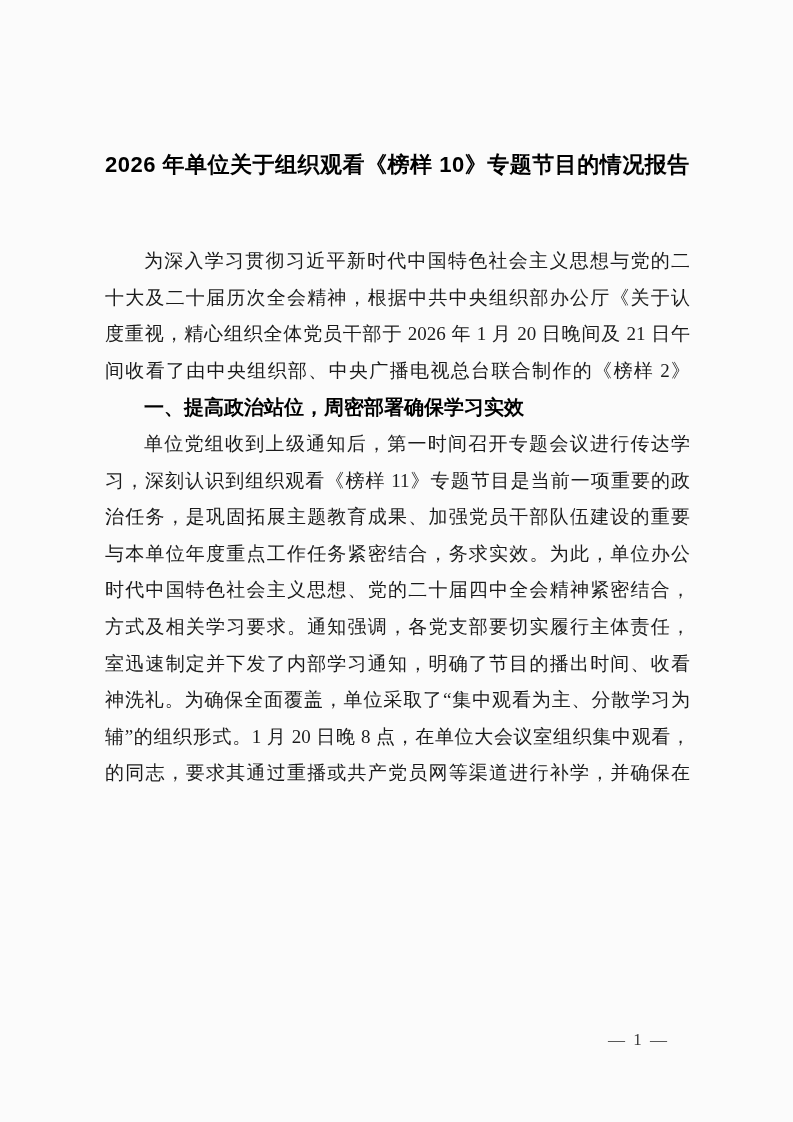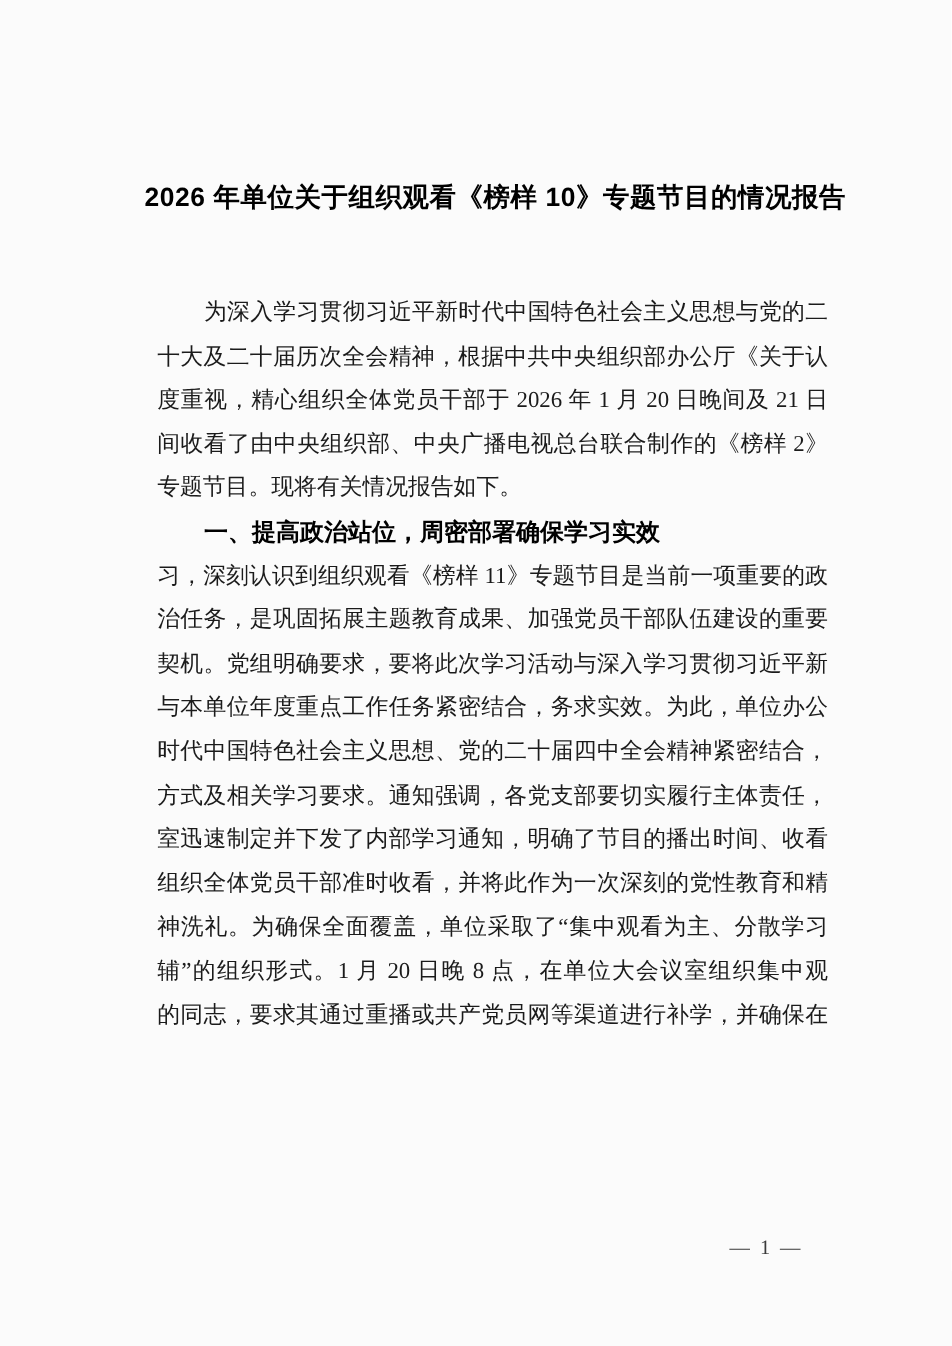--- a/index.html
+++ b/index.html
@@ -22,37 +22,35 @@
     top: 150px;
     width: 600px;
     margin: 0;
     font-family: "Liberation Sans", "DejaVu Sans", sans-serif;
     font-weight: 700;
     font-size: 22px;
     line-height: 30px;
     color: #000000;
     letter-spacing: 0.5px;
     white-space: nowrap;
-    text-align: right;
   }
   .doc-body {
     position: absolute;
     left: 105px;
     top: 243px;
     width: 585px;
   }
   .line {
     height: 36.6px;
     line-height: 36.6px;
     font-size: 19px;
     text-align: justify;
     text-align-last: justify;
     text-justify: inter-character;
     overflow: hidden;
-    margin-left: 26px;
   }
   .line.lastline {
     text-align-last: left;
   }
   .line.indent {
     text-indent: 39px;
   }
   .line.heading {
     font-family: Liberation Serif, serif;
     font-weight: 700;
@@ -75,29 +73,27 @@
 <body>
 
 <div class="page">
   <h1 class="doc-title">2026 年单位关于组织观看《榜样 10》专题节目的情况报告</h1>
 
   <div class="doc-body" id="doc-body">
       <div class="line indent">为深入学习贯彻习近平新时代中国特色社会主义思想与党的二</div>
       <div class="line">十大及二十届历次全会精神，根据中共中央组织部办公厅《关于认</div>
       <div class="line">度重视，精心组织全体党员干部于 2026 年 1 月 20 日晚间及 21 日午</div>
       <div class="line">间收看了由中央组织部、中央广播电视总台联合制作的《榜样 2》</div>
-      <div class="line lastline">专题节目。现将有关情况报告如下。</div>
       <div class="line heading indent lastline">一、提高政治站位，周密部署确保学习实效</div>
+      <div class="line indent">单位党组收到上级通知后，第一时间召开专题会议进行传达学</div>
       <div class="line">习，深刻认识到组织观看《榜样 11》专题节目是当前一项重要的政</div>
       <div class="line">治任务，是巩固拓展主题教育成果、加强党员干部队伍建设的重要</div>
-      <div class="line">契机。党组明确要求，要将此次学习活动与深入学习贯彻习近平新</div>
       <div class="line">与本单位年度重点工作任务紧密结合，务求实效。为此，单位办公</div>
       <div class="line">时代中国特色社会主义思想、党的二十届四中全会精神紧密结合，</div>
       <div class="line">方式及相关学习要求。通知强调，各党支部要切实履行主体责任，</div>
       <div class="line">室迅速制定并下发了内部学习通知，明确了节目的播出时间、收看</div>
-      <div class="line">组织全体党员干部准时收看，并将此作为一次深刻的党性教育和精</div>
       <div class="line">神洗礼。为确保全面覆盖，单位采取了“集中观看为主、分散学习为</div>
       <div class="line">辅”的组织形式。1 月 20 日晚 8 点，在单位大会议室组织集中观看，</div>
       <div class="line">的同志，要求其通过重播或共产党员网等渠道进行补学，并确保在</div>
     </div>
 
   <div class="page-number">— 1 —</div>
 </div>
 
 </body></html>

